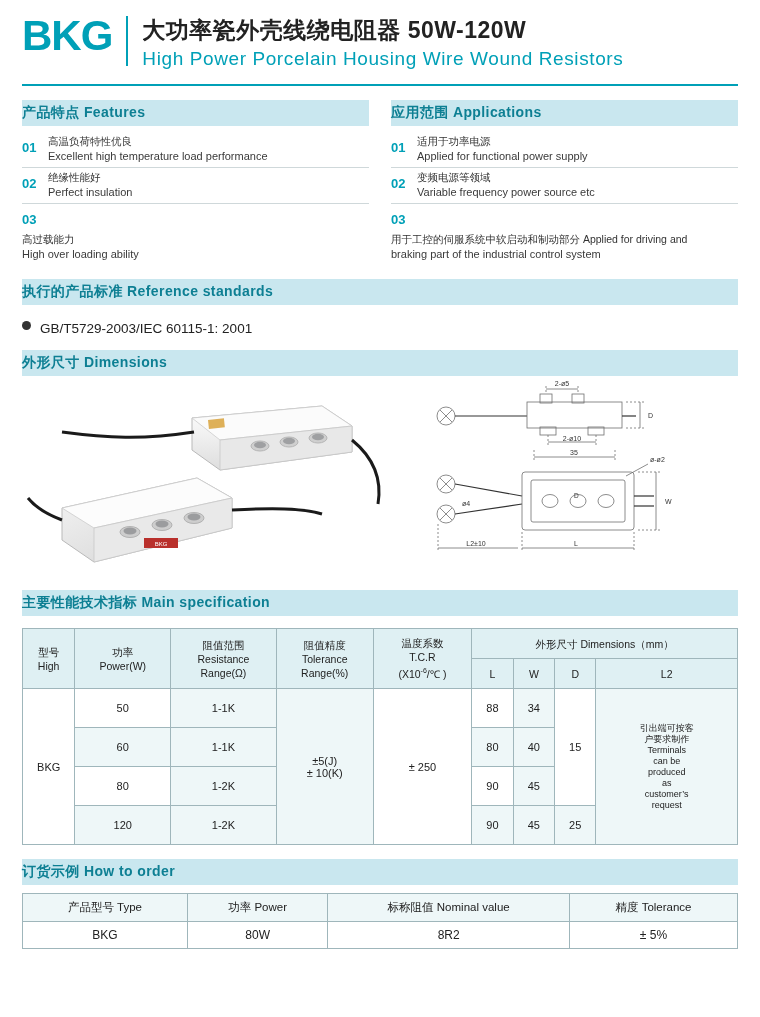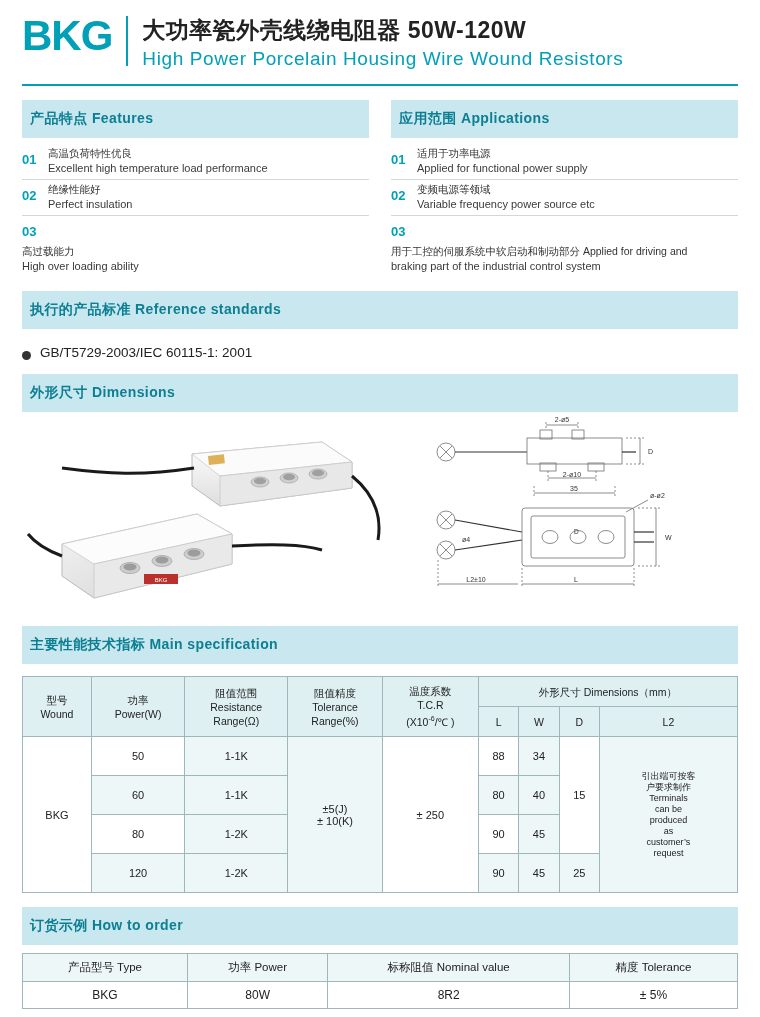--- a/index.html
+++ b/index.html
@@ -58,24 +58,24 @@
   }
   .header-rule {
     height: 2px;
     background: #00a0b7;
     margin-top: 4px;
   }
 
   
   .bar {
     background: #c9e7ef;
-    height: 38px;
+    height: 26px;
     display: flex;
     align-items: center;
-    padding-left: 8px;
+    padding-left: 0;
     font-size: 14px;
     font-weight: bold;
     color: #0d7f93;
     margin-top: 14px;
     letter-spacing: 0.4px;
   }
 
   
   .two-col {
     display: flex;
@@ -98,21 +98,21 @@
     flex: 0 0 26px;
     padding-top: 6px;
   }
   .feat-text { font-size: 10.5px; color: #333; line-height: 15px; }
   .feat-text .cn { display: block; font-size: 10.5px; }
   .feat-text .en { display: block; font-size: 11px; color: #3a3a3a; }
 
   
   .standard-line {
     display: flex;
-    align-items: flex-end;
+    align-items: flex-start;
     margin-top: 16px;
     margin-bottom: 6px;
     font-size: 13.5px;
     color: #222;
   }
   .bullet {
     width: 9px; height: 9px; border-radius: 50%;
     background: #333; margin-right: 9px; display: inline-block;
   }
 
@@ -363,21 +363,21 @@
     </div>
   </div>
 
   <div class="bar">主要性能技术指标  Main specification</div>
 
   <table class="spec-table">
     <thead>
       <tr>
         <th rowspan="2" class="tall">
           <div>型号</div>
-          <div>Wound</div>
+          <div>High</div>
         </th>
         <th rowspan="2" class="tall">
           <div>功率</div>
           <div>Power(W)</div>
         </th>
         <th rowspan="2" class="tall">
           <div>阻值范围</div>
           <div>Resistance</div>
           <div>Range(Ω)</div>
         </th>

